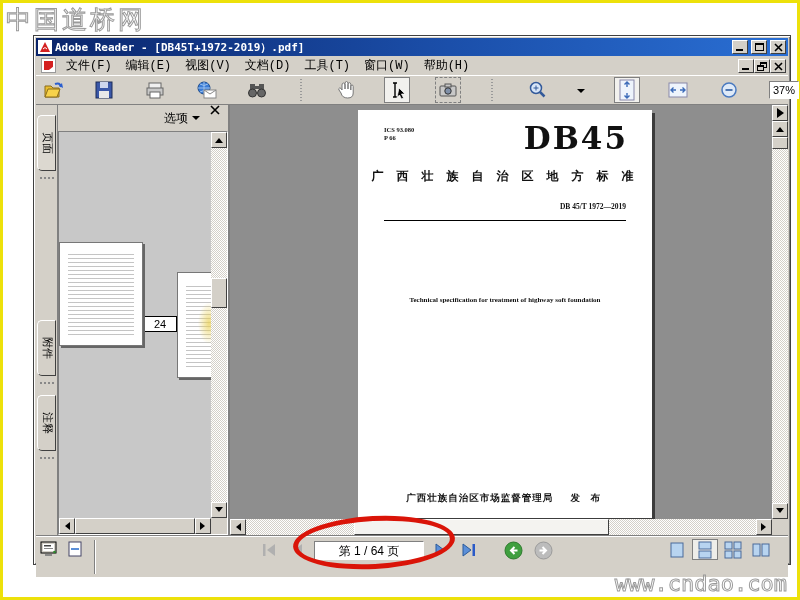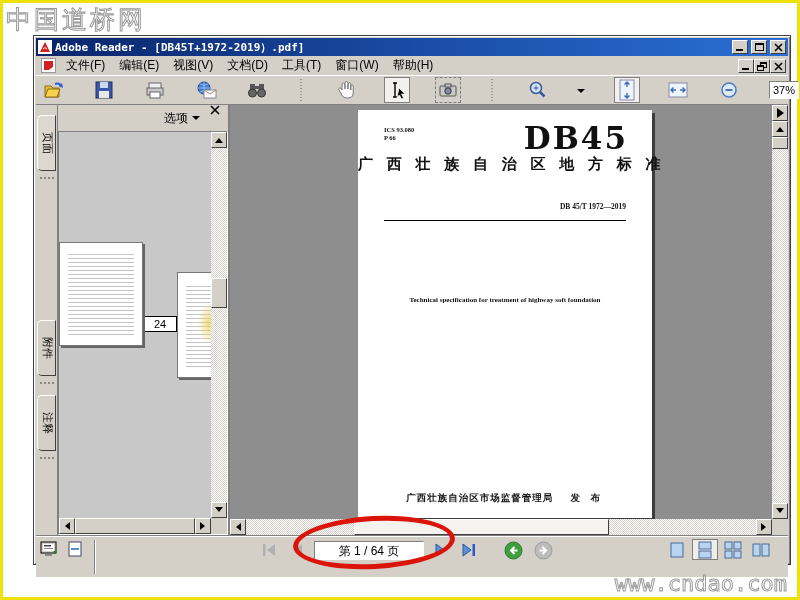--- a/index.html
+++ b/index.html
@@ -23,21 +23,21 @@
     border-color:#fff #404040 #404040 #fff; position:relative; flex:0 0 auto; }
   .winbtn i { position:absolute; display:block; }
   .g-min i { left:3px; bottom:2px; width:7px; height:2px; background:#000; }
   .g-max i { left:3px; top:2px; width:9px; height:8px; border:1px solid #000; border-top-width:2px; }
   .g-restore i { left:5px; top:2px; width:7px; height:6px; border:1px solid #000; border-top-width:2px; }
   .g-restore em { position:absolute; left:2px; top:5px; width:7px; height:6px; border:1px solid #000;
     border-top-width:2px; background:#d4d0c8; display:block; }
   .g-close svg { position:absolute; left:3px; top:2px; }
   
   .menubar { height:19px; display:flex; align-items:center; gap:0; padding:0 2px; font-size:12px; }
-  .menu-item { padding:17px 7px; white-space:nowrap; }
+  .menu-item { padding:17px 7px; white-space:nowrap;font-family:Liberation Mono, monospace; }
   .pdficon { width:15px; height:15px; margin:0 3px; background:#fff; border:1px solid #999;
     position:relative; }
   .pdficon i { position:absolute; inset:2px; background:#d42020;
     clip-path:polygon(0 0,100% 0,100% 65%,55% 100%,0 100%); }
   .menubar .spacer { flex:1; }
   
   .toolbar { height:30px; display:flex; align-items:center; padding:0 4px;
     border-top:1px solid #fff; border-bottom:1px solid #808080;gap:25px; }
   .tbtn { width:26px; height:26px; display:flex; align-items:center; justify-content:center;
     border:1px solid transparent; flex:0 0 auto; }
@@ -100,22 +100,22 @@
   .arr.dn { border-top:5px solid #000; margin-bottom:-3px; }
   .arr.lf { border-right:5px solid #000; margin-left:-3px; }
   .arr.rt { border-left:5px solid #000; margin-right:-3px; }
   
   .docpane { position:relative; flex:1; background:#8e8e8e; overflow:hidden; }
   .pdfpage { position:absolute; left:128px; top:5px; width:294px; height:408px; background:#fff;
     box-shadow:3px 3px 0 #3c3c3c; font-family:"Liberation Serif", serif; color:#111; }
   .p-ics { position:absolute; left:26px; top:16px; font-size:6.5px; line-height:8px; font-weight:bold; }
   .p-code { position:absolute; right:24px; top:10px; font-family:"DejaVu Serif", serif;
     font-weight:bold; font-size:31px; letter-spacing:2px; }
-  .p-stdtitle { position:absolute; left:0; right:0; top:45px; text-align:center; font-weight:bold;
-    font-size:15px; letter-spacing:5px; white-space:nowrap; }
+  .p-stdtitle { position:absolute; left:0; right:0; top:58px; text-align:center; font-weight:bold;
+    font-size:12px; letter-spacing:5px; white-space:nowrap; }
   .p-stdno { position:absolute; right:26px; top:92px; font-size:7.5px; font-weight:bold; }
   .p-rule1 { position:absolute; left:26px; right:26px; top:110px; border-top:1px solid #000; }
   .p-title { position:absolute; left:0; right:0; top:152px; text-align:center; font-weight:bold;
     font-size:16px; letter-spacing:1px; }
   .p-title-en { position:absolute; left:0; right:0; top:186px; text-align:center; font-weight:bold;
     font-size:7px; }
   .p-dates { position:absolute; left:26px; right:26px; top:352px; display:flex;
     justify-content:space-between; font-size:7.5px; font-weight:bold;
     border-bottom:1.5px solid #000; padding-bottom:2px; }
   .p-issuer { position:absolute; left:0; right:0; top:382px; text-align:center; font-weight:bold;

